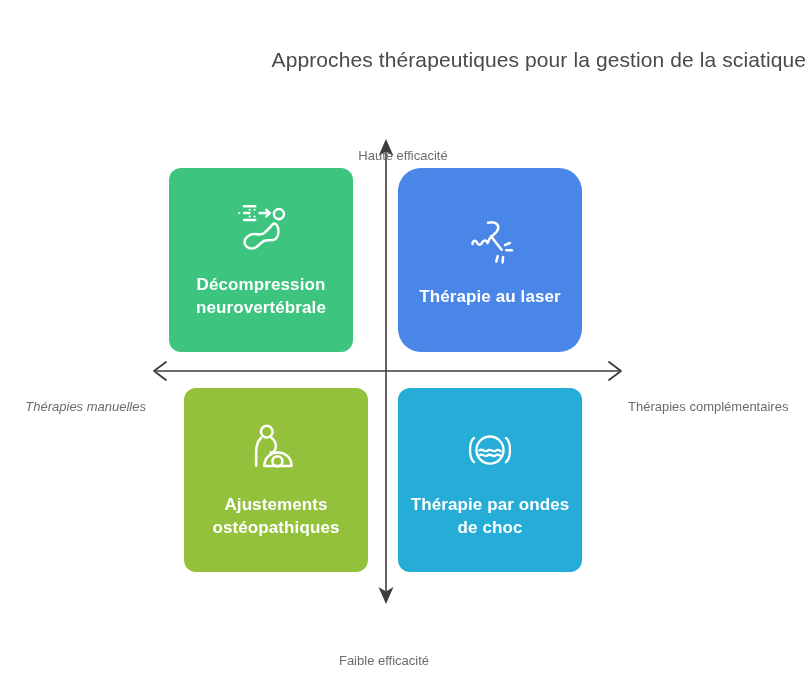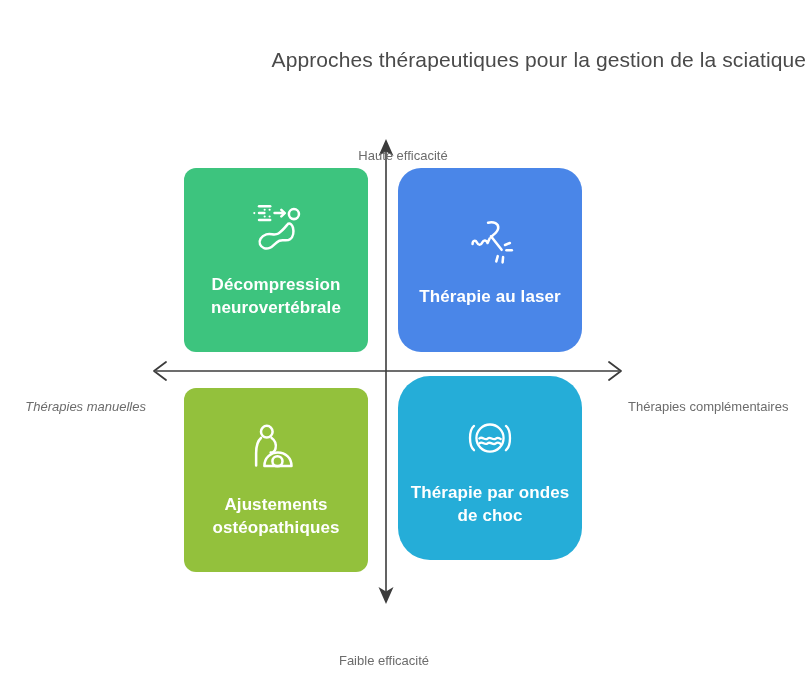--- a/index.html
+++ b/index.html
@@ -103,24 +103,24 @@
   }
   .card .card-label {
     color: #ffffff;
     font-size: 17px;
     font-weight: 700;
     line-height: 23px;
     text-align: center;
     letter-spacing: 0.1px;
   }
 
-  #card-tl { left: 184px; top: 168px; }
+  #card-tl { left: 169px; top: 168px; }
   #card-tr { left: 398px; top: 168px; border-radius: 23px; }
   #card-bl { left: 184px; top: 388px; }
-  #card-br { left: 398px; top: 376px; border-radius: 32px; }
+  #card-br { left: 398px; top: 388px; }
 </style>
 </head>
 <body>
 
 <div id="stage">
 
   <div class="page-title">Approches thérapeutiques pour la gestion de la sciatique</div>
 
   <svg id="axes" viewBox="0 0 806 686" width="806" height="686">
 

